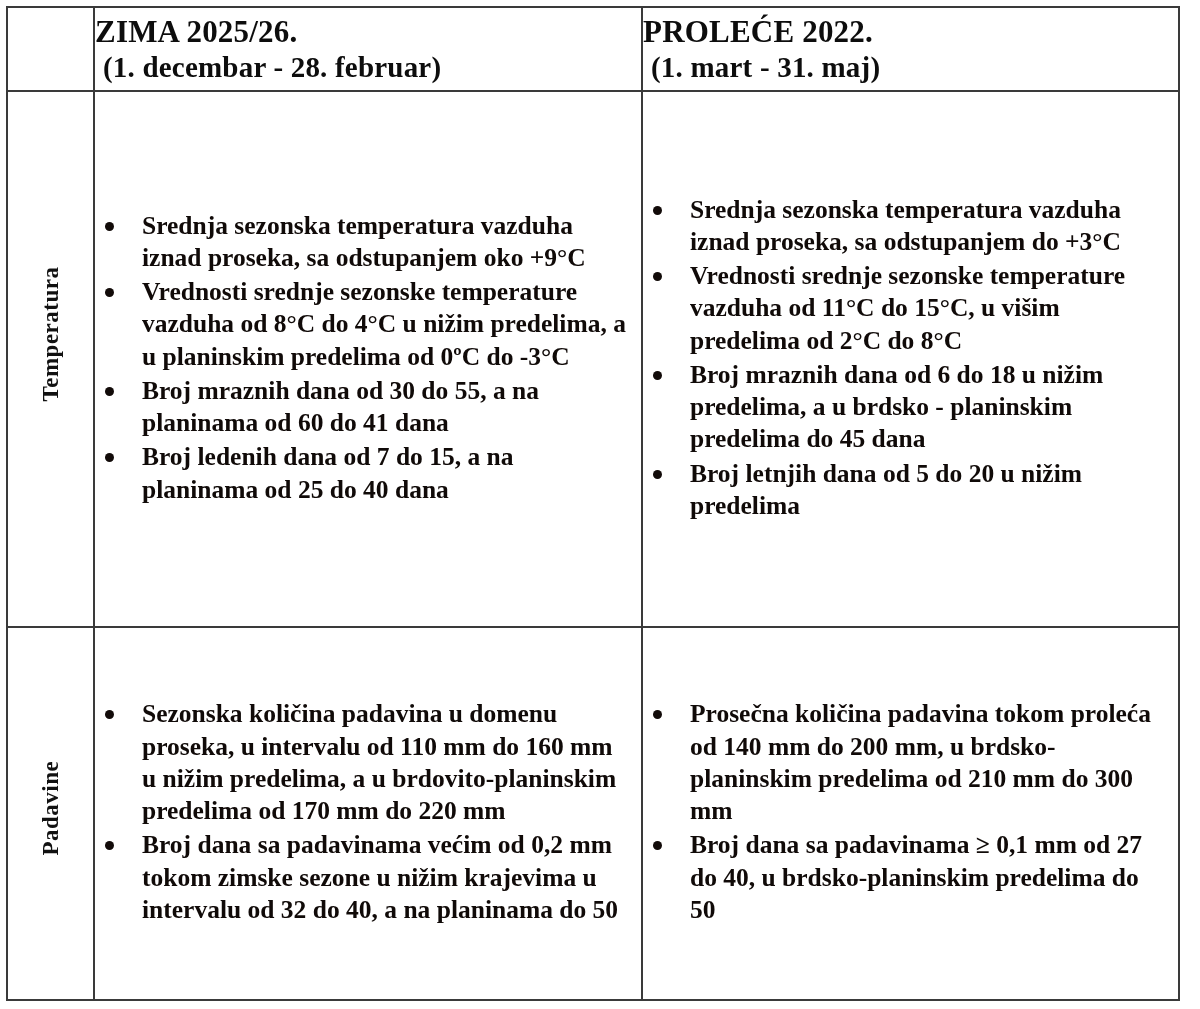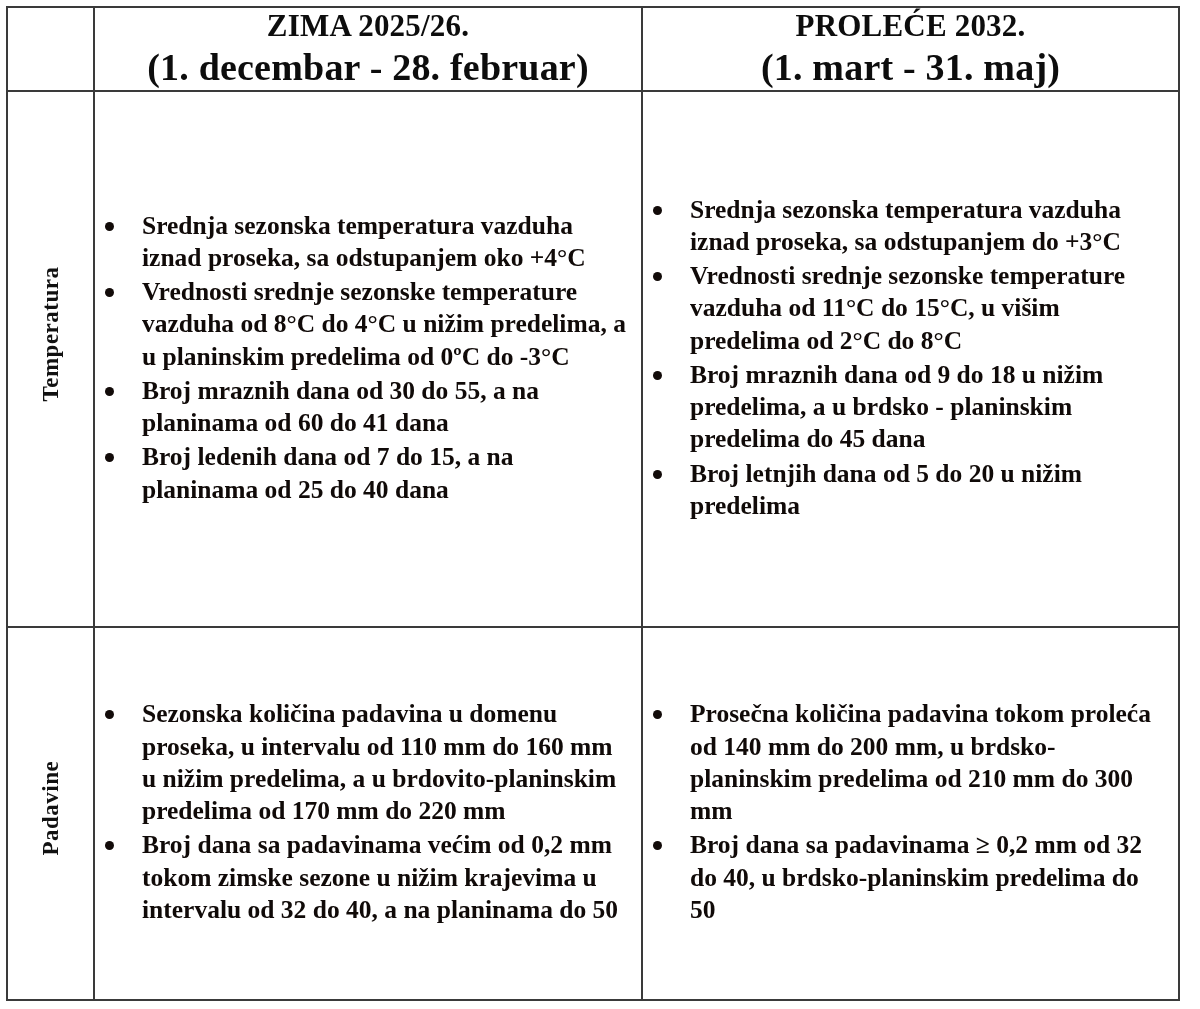--- a/index.html
+++ b/index.html
@@ -38,35 +38,35 @@
     background: #ffffff;
   }
 
   
   col.c-label  { width: 87px; }
   col.c-winter { width: 548px; }
   col.c-spring { width: 537px; }
 
   
   .hdr-cell {
-    text-align: center;
+    text-align: left;
     vertical-align: middle;
     height: 82px;
     padding: 2px 6px 6px 6px;
     background: #ffffff;
     margin-top: 36px;
   }
   .hdr-line1, .hdr-line2 {
     font-weight: bold;
     color: #0d0d0d;
     line-height: 1.18;
     letter-spacing: 0.2px;
   }
   .hdr-line1 { font-size: 31px; }
-  .hdr-line2 { font-size: 38px; }
+  .hdr-line2 { font-size: 29px; padding-left: 8px; }
 
   
   .rot-cell {
     background: #ffffff;
     text-align: center;
     vertical-align: middle;
   }
   .rot-inner {
     display: block;
     transform: rotate(-90deg);
@@ -128,59 +128,59 @@
       <col class="c-spring">
     </colgroup>
     <tbody>
       <tr>
         <td class="hdr-cell"></td>
         <td class="hdr-cell">
           <div class="hdr-line1">ZIMA 2025/26.</div>
           <div class="hdr-line2">(1.  decembar - 28. februar)</div>
         </td>
         <td class="hdr-cell">
-          <div class="hdr-line1">PROLEĆE 2032.</div>
+          <div class="hdr-line1">PROLEĆE 2022.</div>
           <div class="hdr-line2">(1.  mart - 31. maj)</div>
         </td>
       </tr>
 
       <tr>
         <td class="rot-cell">
           <span class="rot-inner">Temperatura</span>
         </td>
         <td class="cell-temp">
           <ul class="bullets pad-winter-temp">
-            <li>Srednja sezonska temperatura vazduha iznad proseka, sa odstupanjem oko +4°C</li>
+            <li>Srednja sezonska temperatura vazduha iznad proseka, sa odstupanjem oko +9°C</li>
             <li>Vrednosti srednje sezonske temperature vazduha od 8°C do 4°C u nižim predelima, a u planinskim predelima od 0ºC do -3°C</li>
             <li>Broj mraznih dana od 30 do 55, a na planinama od 60 do 41 dana</li>
             <li>Broj ledenih dana  od 7 do 15, a na planinama od 25 do 40 dana</li>
           </ul>
         </td>
         <td class="cell-temp">
           <ul class="bullets pad-spring-temp">
             <li>Srednja sezonska temperatura vazduha iznad proseka,  sa odstupanjem do +3°C</li>
             <li>Vrednosti srednje sezonske temperature vazduha od 11°C do 15°C, u višim predelima od 2°C do 8°C</li>
-            <li>Broj mraznih dana  od 9 do 18 u nižim predelima, a u brdsko - planinskim predelima do 45 dana</li>
+            <li>Broj mraznih dana  od 6 do 18 u nižim predelima, a u brdsko - planinskim predelima do 45 dana</li>
             <li>Broj letnjih  dana  od 5 do 20 u nižim predelima</li>
           </ul>
         </td>
       </tr>
 
       <tr>
         <td class="rot-cell">
           <span class="rot-inner">Padavine</span>
         </td>
         <td class="cell-prec">
           <ul class="bullets pad-winter-prec">
             <li>Sezonska količina padavina u domenu proseka, u intervalu od 110 mm do 160 mm u nižim predelima, a u brdovito-planinskim predelima od 170 mm do 220 mm</li>
             <li>Broj dana sa padavinama većim od 0,2 mm tokom zimske sezone u nižim krajevima u intervalu od 32 do 40, a na planinama do 50</li>
           </ul>
         </td>
         <td class="cell-prec">
           <ul class="bullets pad-spring-prec">
             <li>Prosečna količina padavina tokom proleća od 140 mm do 200 mm, u brdsko-planinskim predelima od 210 mm do 300 mm</li>
-            <li>Broj dana sa padavinama  ≥ 0,2 mm od 32 do 40, u brdsko-planinskim predelima do 50</li>
+            <li>Broj dana sa padavinama  ≥ 0,1 mm od 27 do 40, u brdsko-planinskim predelima do 50</li>
           </ul>
         </td>
       </tr>
     </tbody>
   </table>
 </div>
 
 </body></html>

